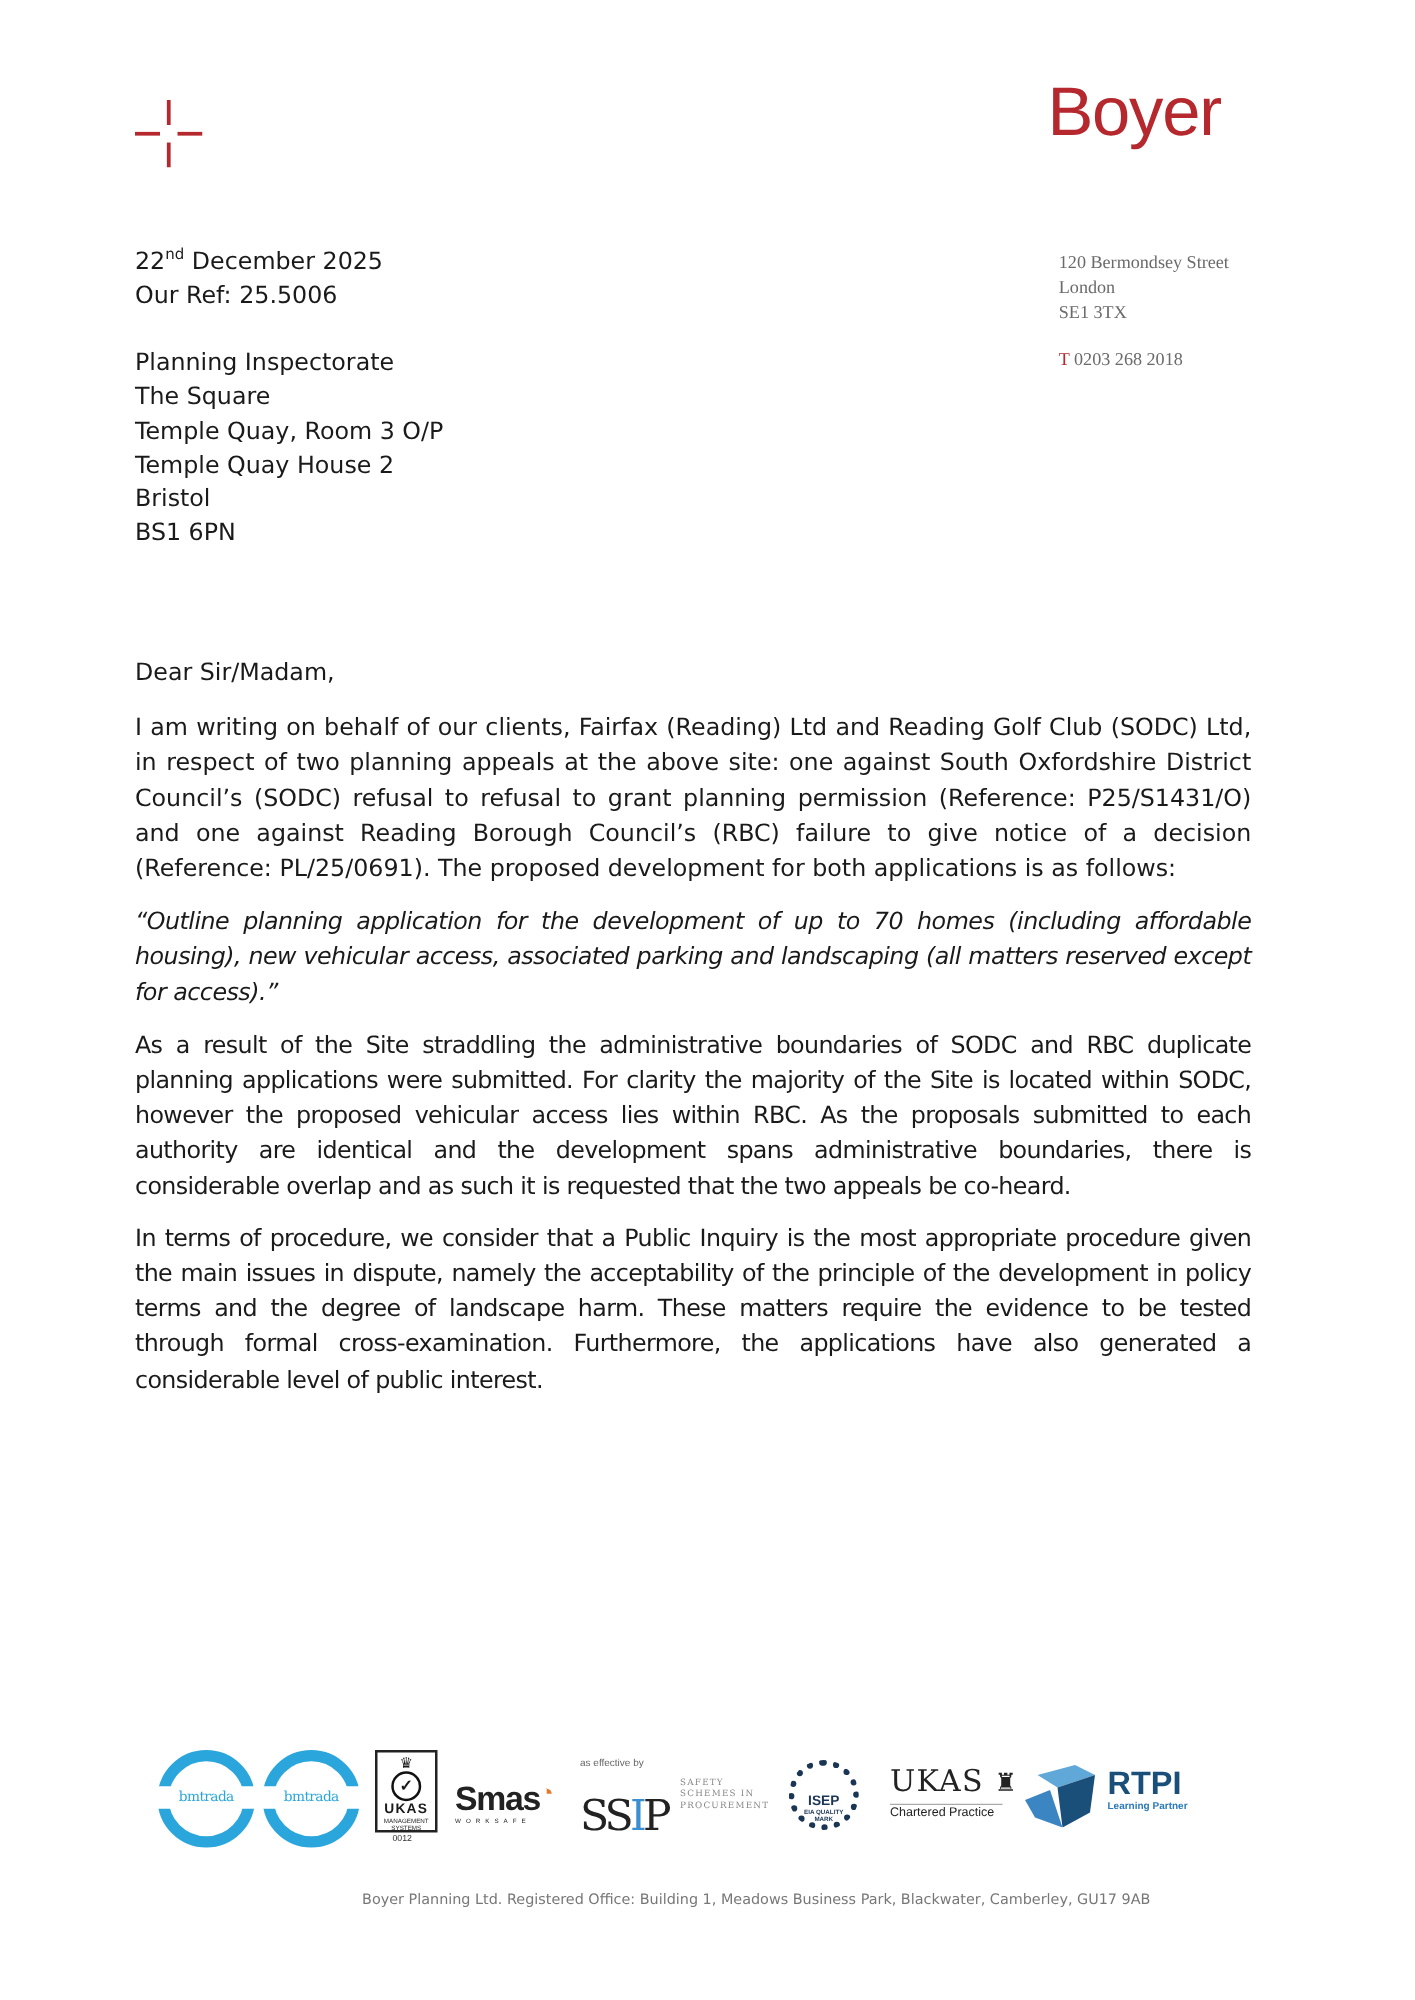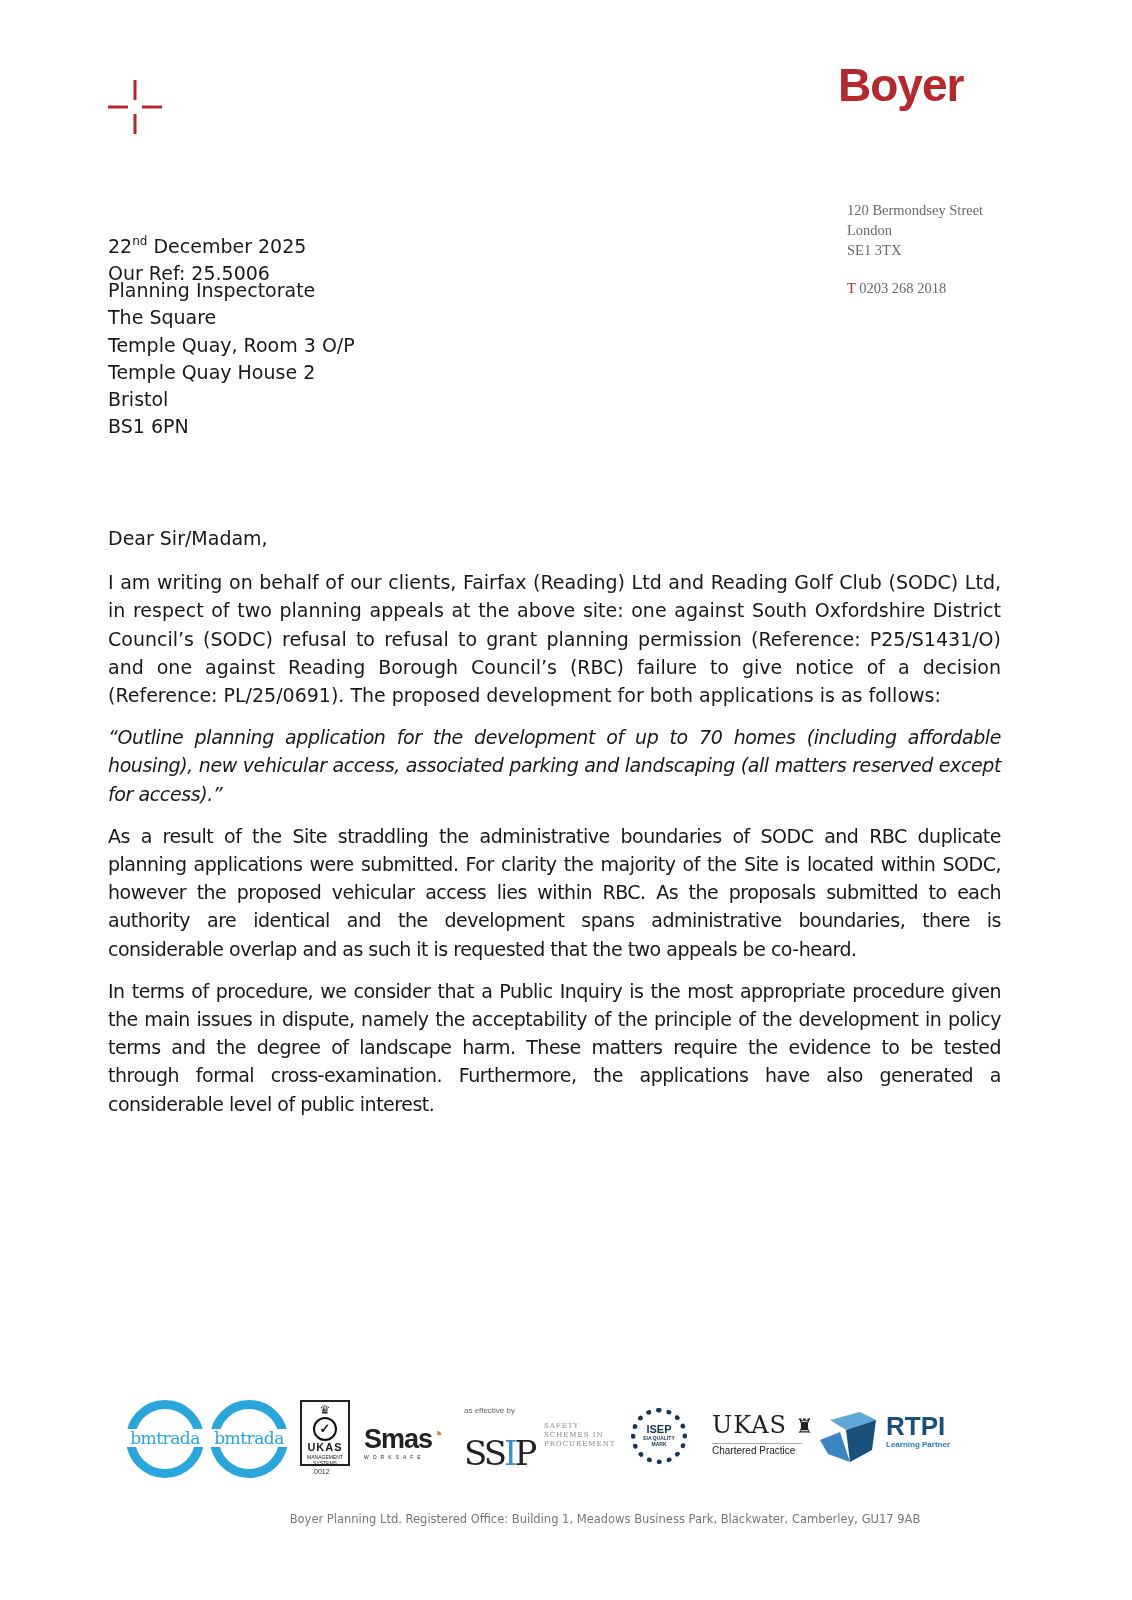--- a/index.html
+++ b/index.html
@@ -2,45 +2,45 @@
 <html><head>
   <meta charset="utf-8">
   <style>
     html, body { margin: 0; padding: 0; background: #ffffff; }
     body { width: 1132px; height: 1600px; position: relative; overflow: hidden;
            font-family: "DejaVu Sans", sans-serif; color: #1a1a1a; }
     .abs { position: absolute; }
 
     
     .crosshair { left: 108px; top: 80px; width: 54px; height: 54px; }
-    .brand { left: 838px; top: 62px; font-family: "Liberation Sans", sans-serif; font-size: 46px;
-             color: #b5282e; letter-spacing: -1px; line-height: 1; font-weight: bold; }
+    .brand { left: 838px; top: 62px; font-family: "Liberation Sans", sans-serif; font-size: 55px;
+             color: #b5282e; letter-spacing: -1px; line-height: 1; }
     .office { left: 847px; top: 200px; font-family: Liberation Serif, serif; font-size: 14.5px;
               color: #6a6a6a; line-height: 20px; }
     .office .tel { margin-top: 18px; }
     .office .tel .t { color: #b5282e; }
 
-    .meta { left: 108px; top: 196px; font-size: 19px; line-height: 27px; margin-top: 37px; }
+    .meta { left: 108px; top: 196px; font-size: 19px; line-height: 27px; }
     .meta sup { font-size: 12px; vertical-align: 8px; line-height: 0; }
     .recipient { left: 108px; top: 277px; font-size: 19px; line-height: 27.3px; }
 
     .body { left: 108px; top: 524px; width: 893px; font-size: 19px; line-height: 28.2px; }
     .body p { margin: 0 0 14px 0; text-align: justify; }
     .salutation { margin-bottom: 16px !important; }
     .subject { font-weight: bold; margin-bottom: 14px !important; }
     .quote { font-style: italic; letter-spacing: -0.4px; }
     .cond { letter-spacing: -0.5px; }
 
     
     .logos { left: 126px; top: 1400px; width: 860px; height: 88px; }
     .logo { position: absolute; top: 0; }
     .bm { width: 78px; height: 78px; top: 0; }
     .bm .ring { position: absolute; inset: 0; border-radius: 50%; border: 9px solid #2aa6dc; box-sizing: border-box; }
     .bm .name { position: absolute; left: -3px; right: -3px; top: 29px; text-align: center;
-                font-family: "DejaVu Serif", serif; font-size: 17px; color: #2aa6dc; background: #fff;
+                font-family: "DejaVu Serif", serif; font-size: 11px; color: #2aa6dc; background: #fff;
                 letter-spacing: -0.5px; line-height: 18px; }
     .ukas { left: 174px; top: 0; width: 50px; height: 66px; border: 2px solid #222; box-sizing: border-box;
             text-align: center; font-family: "Liberation Sans", sans-serif; }
     .ukas .crown { font-size: 12px; line-height: 14px; margin-top: 1px; }
     .ukas .check { width: 20px; height: 20px; border: 2px solid #111; border-radius: 50%; margin: 0 auto;
                    font-size: 13px; line-height: 20px; font-weight: bold; }
     .ukas .u { font-size: 11px; font-weight: bold; letter-spacing: 1px; line-height: 13px; }
     .ukas .ms { font-size: 5px; line-height: 6px; }
     .ukas-num { left: 188px; top: 68px; font-size: 7px; font-family: "Liberation Sans", sans-serif; color: #333; }
     .smas { left: 238px; top: 20px; font-family: "Liberation Sans", sans-serif; font-size: 27px;
@@ -49,21 +49,21 @@
     .smas .ws { display: block; font-size: 5px; letter-spacing: 4px; font-weight: normal; line-height: 8px; }
     .ssip { left: 338px; top: 6px; font-family: "DejaVu Serif", serif; }
     .ssip .rec { font-family: "Liberation Sans", sans-serif; font-size: 8px; color: #666; }
     .ssip .mark { font-size: 34px; color: #222; letter-spacing: -3px; line-height: 36px; margin-top: 20px; }
     .ssip .mark .i { color: #3b8fd0; }
     .ssip .sub { position: absolute; left: 80px; top: 16px; font-size: 7px; letter-spacing: 1px;
                  color: #888; line-height: 9px; width: 80px; }
     .isep { left: 505px; top: 8px; width: 56px; height: 56px; border-radius: 50%;
             border: 5px dotted #1b3554; box-sizing: border-box; text-align: center;
             font-family: "Liberation Sans", sans-serif; }
-    .isep .n { font-size: 11px; font-weight: bold; color: #1b3554; margin-top: 10px; line-height: 12px; }
+    .isep .n { font-size: 11px; font-weight: bold; color: #1b3554; margin-top: 22px; line-height: 12px; }
     .isep .m { font-size: 5px; line-height: 6px; color: #1b3554; font-weight: bold; }
     .riba { left: 586px; top: 12px; font-family: "DejaVu Serif", serif; font-size: 24px; color: #222;
             letter-spacing: 1px; line-height: 26px; }
     .riba .line { width: 90px; border-top: 1px solid #aaa; margin-top: 4px; }
     .riba .cp { font-family: "Liberation Sans", sans-serif; font-size: 10px; letter-spacing: 0; line-height: 14px; }
     .rtpi-mark { left: 694px; top: 10px; width: 56px; height: 52px; }
     .rtpi { left: 760px; top: 12px; font-family: "Liberation Sans", sans-serif; color: #1a4f7a; }
     .rtpi .big { font-size: 26px; font-weight: bold; line-height: 28px; }
     .rtpi .lp { font-size: 8px; color: #2a7ab8; font-weight: bold; }
 

